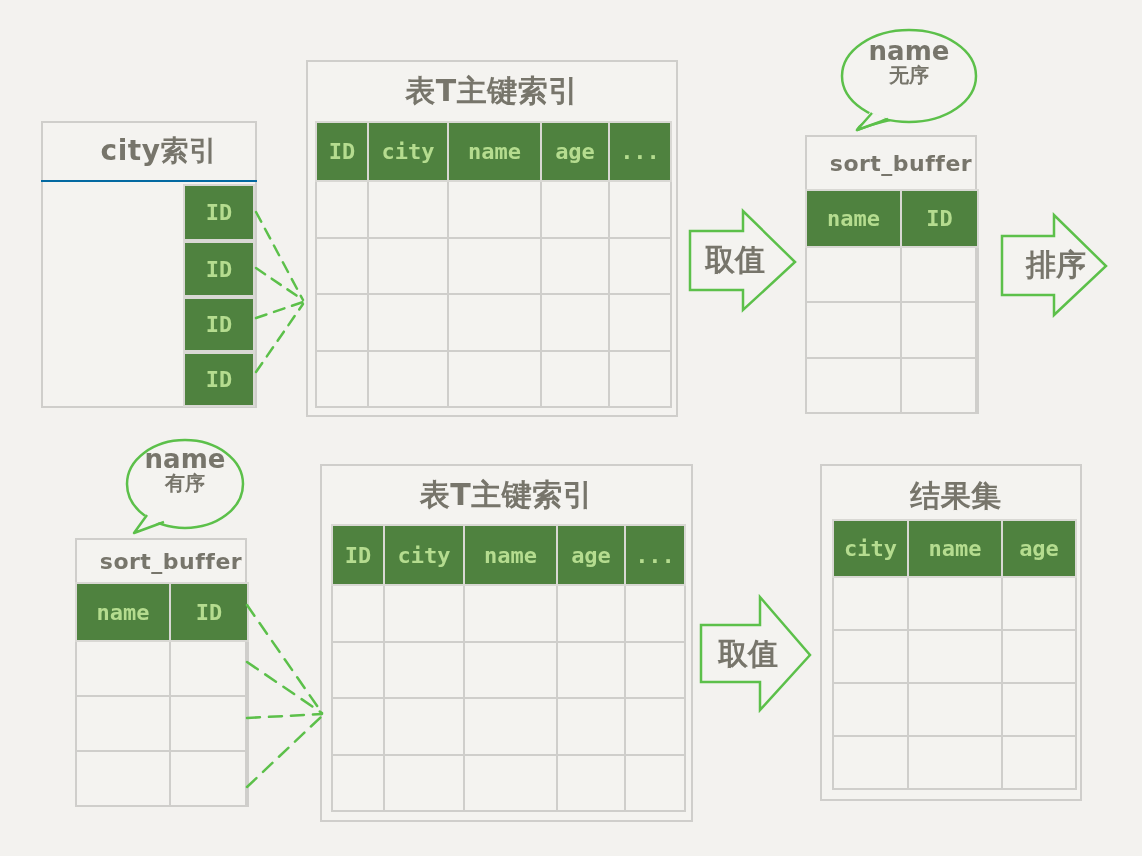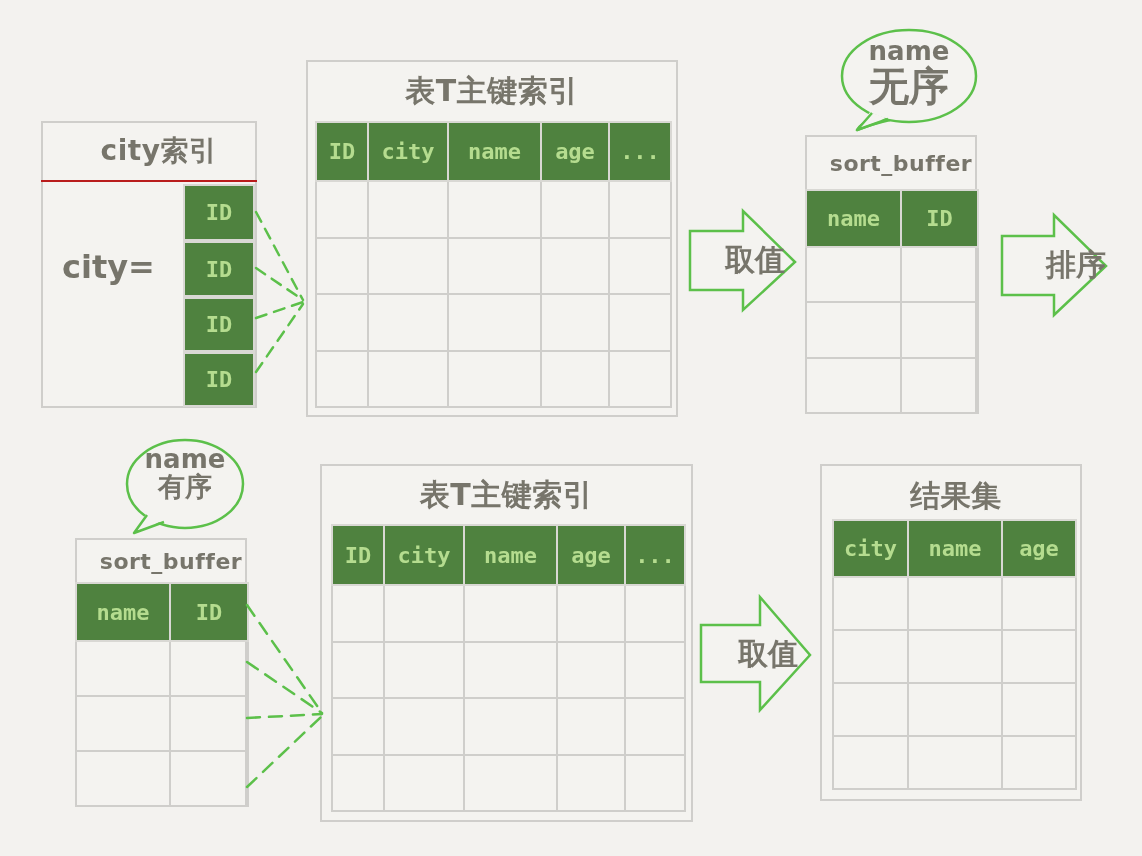--- a/index.html
+++ b/index.html
@@ -30,35 +30,34 @@
   .gray-text { color:#77756b; font-weight:bold; }
   .id-cell {
     position:absolute; background:#4f823f; color:#b5dc8f; font-weight:bold;
     font-size:22px; display:flex; align-items:center; justify-content:center;
     border:2px solid #d9d8d4; box-sizing:border-box;
     font-family:"DejaVu Sans Mono", monospace;
   }
   svg.overlay { position:absolute; left:0; top:0; pointer-events:none; }
   .arrow-label {
     position:absolute; color:#77756b; font-weight:bold; font-size:30px;
-    display:flex; align-items:center; justify-content:center;padding-left:20px;
+    display:flex; align-items:center; justify-content:center;
   }
   .bubble-text {
     position:absolute; color:#77756b; font-weight:bold; text-align:center;
     line-height:1.05;
   }
 </style>
 </head>
 <body>
 
 <div class="abs frame" style="left:41px; top:121px; width:216px; height:287px;">
 </div>
-<div class="abs title" style="left:41px; top:121px; width:216px; height:61px; font-size:28px; border-bottom:2px solid #b91c1c;">city索引</div>
+<div class="abs title" style="left:41px; top:121px; width:216px; height:61px; font-size:28px; border-bottom:2px solid #0369a1;">city索引</div>
 <div class="abs gray-text" style="left:62px; top:240px; width:110px; font-size:32px; line-height:54px;">
-  <div>city=</div>
 </div>
 <div class="id-cell" style="left:183px; top:184px; width:72px; height:57px;">ID</div>
 <div class="id-cell" style="left:183px; top:241px; width:72px; height:56px;">ID</div>
 <div class="id-cell" style="left:183px; top:297px; width:72px; height:55px;">ID</div>
 <div class="id-cell" style="left:183px; top:352px; width:72px; height:55px;">ID</div>
 
 <div class="abs frame" style="left:306px; top:60px; width:372px; height:357px;"></div>
 <div class="abs title" style="left:306px; top:62px; width:372px; height:58px; font-size:30px; padding-right:20px;">表T主键索引</div>
 <table class="grid" style="left:315px; top:121px; width:355px; height:287px;">
   <colgroup>
@@ -282,18 +281,18 @@
     <path d="M147 515 L134 533 L164 522" fill="none" stroke="#5cc04a" stroke-width="2.5" stroke-linejoin="round"></path>
   </g>
 </svg>
 
 <div class="arrow-label" style="left:690px; top:231px; width:90px; height:59px;">取值</div>
 <div class="arrow-label" style="left:1012px; top:236px; width:88px; height:59px;">排序</div>
 <div class="arrow-label" style="left:702px; top:625px; width:92px; height:58px;">取值</div>
 
 <div class="bubble-text" style="left:850px; top:38px; width:118px;">
   <div style="font-size:26px;">name</div>
-  <div style="font-size:40px;">无序</div>
+  <div style="font-size:20px;">无序</div>
 </div>
 <div class="bubble-text" style="left:133px; top:446px; width:104px;">
   <div style="font-size:26px;">name</div>
-  <div style="font-size:27px;">有序</div>
+  <div style="font-size:20px;">有序</div>
 </div>
 
 </body></html>

